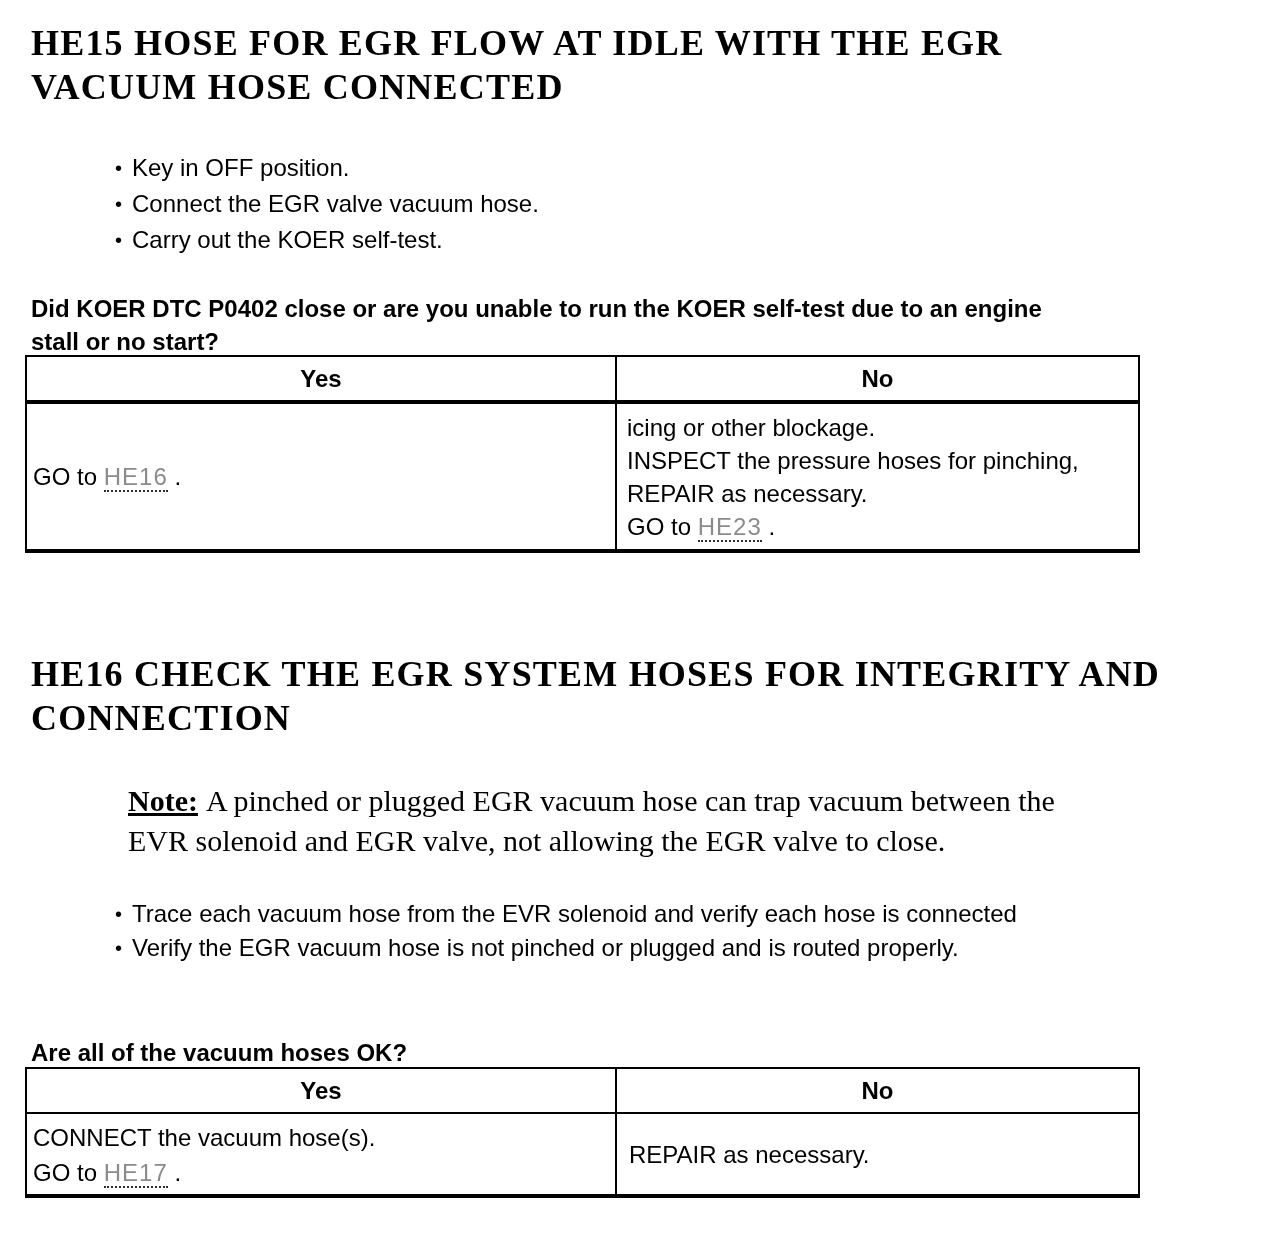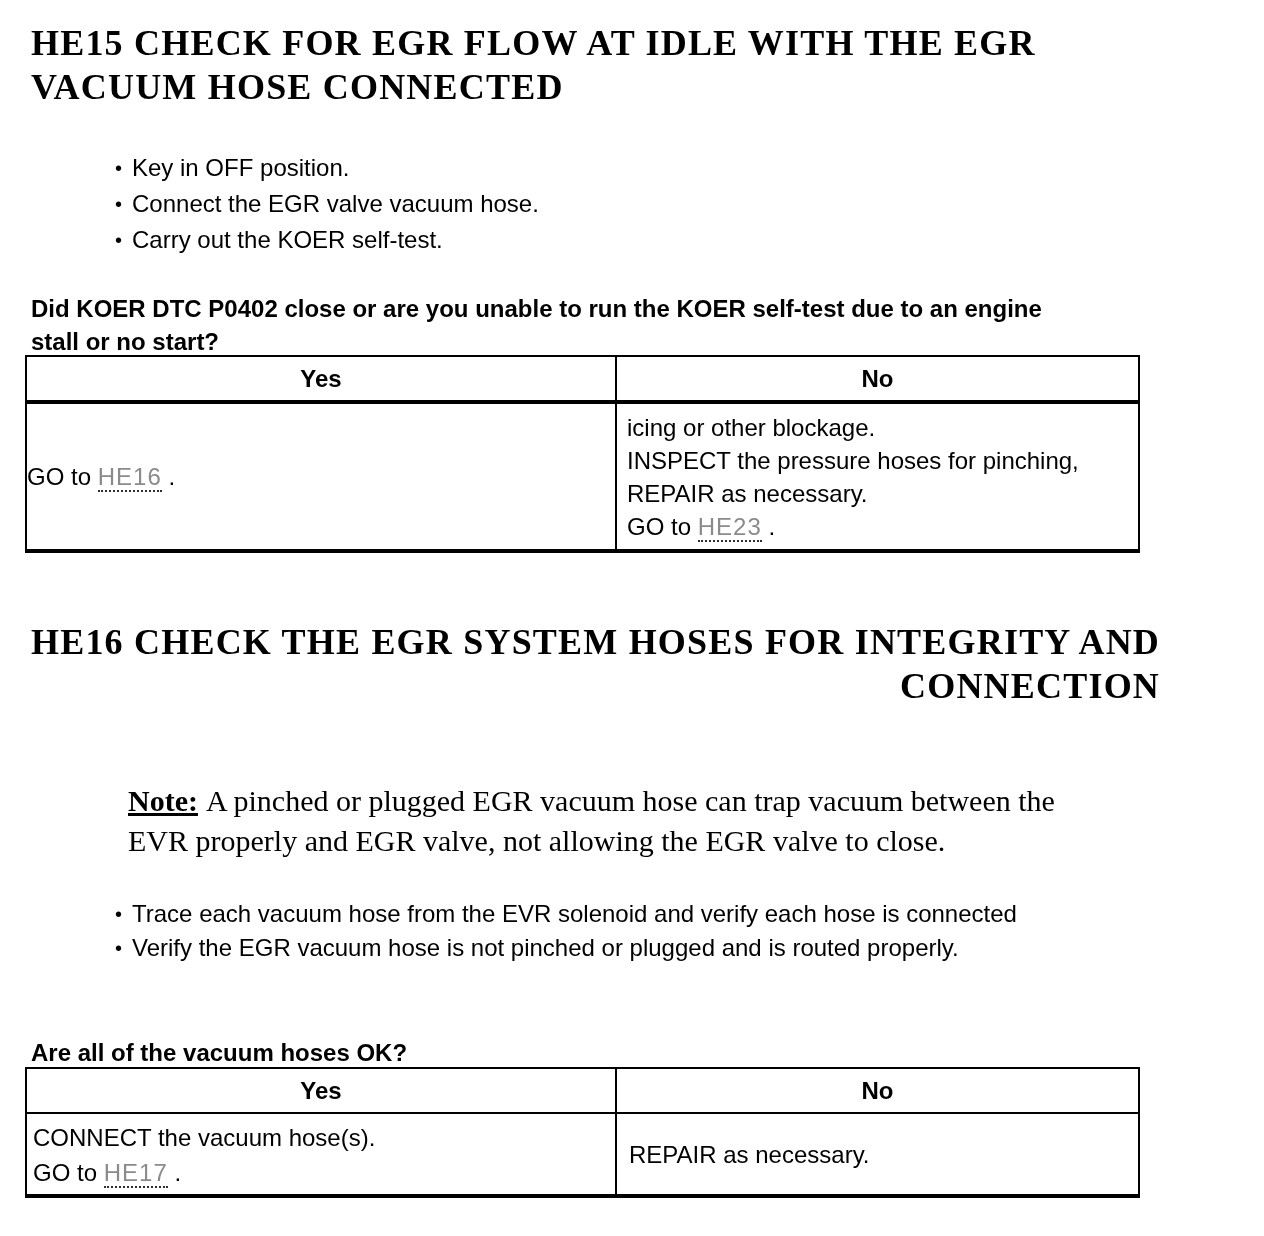--- a/index.html
+++ b/index.html
@@ -17,21 +17,21 @@
     position:absolute;
     left:31px;
     font-family:"Liberation Serif", serif;
     font-weight:700;
     font-size:36px;
     line-height:44px;
     letter-spacing:1.2px;
     white-space:nowrap;
   }
   #title-he15{top:21px;}
-  #title-he16{top:620px;text-align:right;}
+  #title-he16{top:652px;}
   
   .bullet-list{position:absolute;left:115px;font-size:24px;}
   #bullets-he15{top:150px;}
   #bullets-he15 .bullet-row{line-height:36px;}
   #bullets-he16{top:897px;}
   #bullets-he16 .bullet-row{line-height:34px;}
   .bullet-row{display:flex;white-space:nowrap;}
   .bullet-marker{width:17px;flex:none;font-size:20px;}
   .wrap-line{margin-left:52px;line-height:34px;white-space:nowrap;}
   
@@ -77,42 +77,42 @@
     font-size:24px;
     overflow:hidden;
   }
   #table-he15 .thead{border-bottom:4px solid #000;}
   #table-he16 .thead{border-bottom:2px solid #000;}
   .tcell{box-sizing:border-box;}
   .tcell.yes{width:588px;flex:none;}
   .tcell.no{flex:1;border-left:2px solid #000;}
   .tbody .tcell{font-size:24px;line-height:33px;}
   #table-he15 .tbody{height:145px;}
-  #table-he15 .tbody .yes{display:flex;align-items:center;}
+  #table-he15 .tbody .yes{display:flex;align-items:center;padding-left:6px;}
   #table-he15 .tbody .no{padding:7px 8px 0 10px;}
   #table-he16 .tbody{height:80px;}
   #table-he16 .tbody .yes{padding:6px 8px 0 6px;line-height:35px;}
   #table-he16 .tbody .no{display:flex;align-items:center;padding-left:12px;}
   .cell-line{white-space:nowrap;}
   
   .xlink{
     color:#8b8b8b;
     text-decoration:none;
     border-bottom:2px dotted #2e2e2e;
     letter-spacing:1px;
     cursor:pointer;
   }
 </style>
 </head>
 <body>
 
 <div class="page">
 
   <div class="sect-title" id="title-he15">
-    <div>HE15 CHECK FOR EGR FLOW AT IDLE WITH THE EGR</div>
+    <div>HE15 HOSE FOR EGR FLOW AT IDLE WITH THE EGR</div>
     <div>VACUUM HOSE CONNECTED</div>
   </div>
 
   <div class="bullet-list" id="bullets-he15">
     <div class="bullet-row">
       <span class="bullet-marker">•</span>
       <span>Key in OFF position.</span>
     </div>
     <div class="bullet-row">
       <span class="bullet-marker">•</span>
@@ -157,21 +157,21 @@
 
   <div class="sect-title" id="title-he16">
     <div>HE16 CHECK THE EGR SYSTEM HOSES FOR INTEGRITY AND</div>
     <div>CONNECTION</div>
   </div>
 
   <div class="note">
     <div>
       <span class="note-label">Note:</span><span>A pinched or plugged EGR vacuum hose can trap vacuum between the</span>
     </div>
-    <div>EVR properly and EGR valve, not allowing the EGR valve to close.</div>
+    <div>EVR solenoid and EGR valve, not allowing the EGR valve to close.</div>
   </div>
 
   <div class="bullet-list" id="bullets-he16">
     <div class="bullet-row">
       <span class="bullet-marker">•</span>
       <span>Trace each vacuum hose from the EVR solenoid and verify each hose is connected</span>
     </div>
     <div class="bullet-row">
       <span class="bullet-marker">•</span>
       <span>Verify the EGR vacuum hose is not pinched or plugged and is routed properly.</span>

